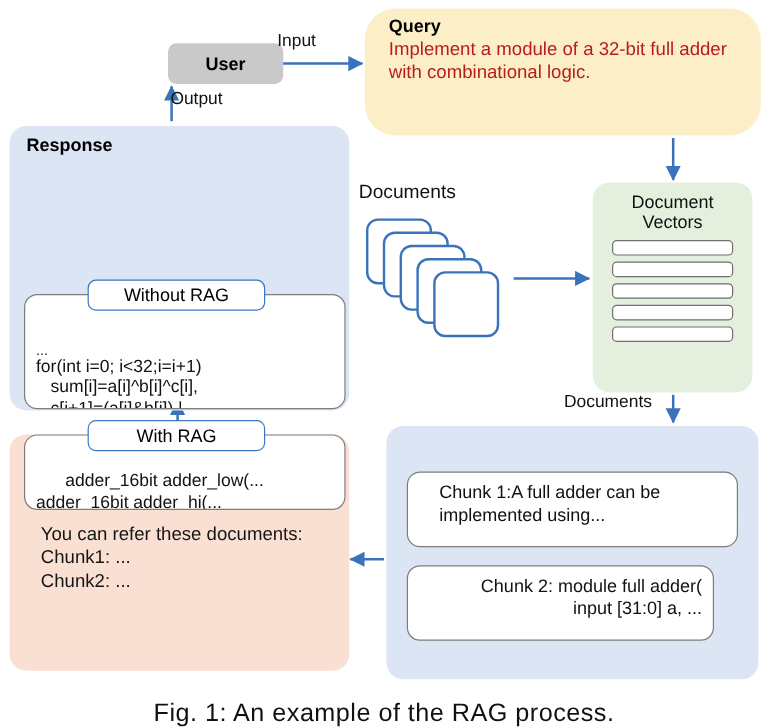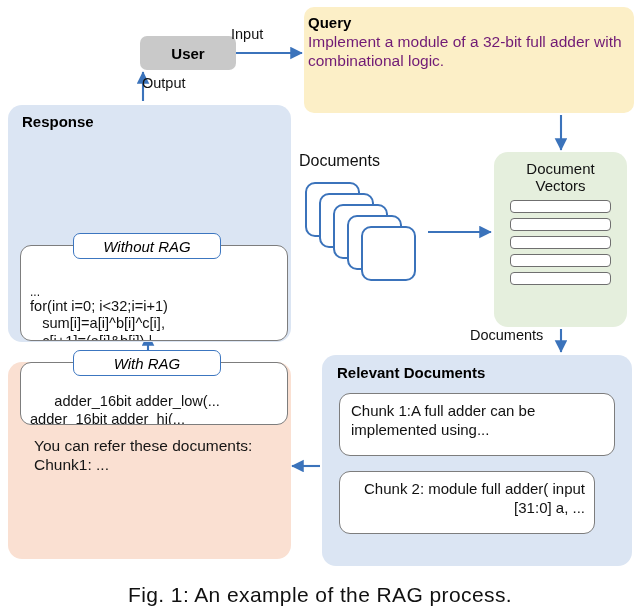--- a/index.html
+++ b/index.html
@@ -38,25 +38,25 @@
     background: #c9c9c9;
     border-radius: 7px;
     display: flex; align-items: center; justify-content: center;
     font-weight: bold; font-size: 15px; color: #000; margin-left: 45px;
   }
 
   
   #query-box {
     left: 304px; top: 7px; width: 330px; height: 106px;
     background: #fcefc7;
-    border-radius: 10px;
-    padding: 7px 12px 6px 4px;
+    border-radius: 26px;
+    padding: 7px 12px 6px 20px;
   }
   #query-box .body {
-    font-size: 15.5px; line-height: 1.24; color: #701a75;
+    font-size: 15.5px; line-height: 1.24; color: #b91c1c;
     margin-top: 1px;
   }
 
   
   #response-box {
     left: 8px; top: 105px; width: 283px; height: 237px;
     background: #dbe5f3;
     border-radius: 14px;
   }
   #response-box .panel-title { position:absolute; left: 14px; top: 8px; }
@@ -64,21 +64,20 @@
   .tag {
     position: absolute;
     box-sizing: border-box;
     background: #ffffff;
     border: 1.6px solid #3c76c0;
     border-radius: 7px;
     height: 26px;
     display: flex; align-items: center; justify-content: center;
     font-size: 15px; color: #000;
     z-index: 3;
-    font-style: italic;
   }
   .codecard {
     position: absolute;
     box-sizing: border-box;
     background: #ffffff;
     border: 1.4px solid #7d7d7d;
     border-radius: 11px;
     z-index: 2;
     padding: 4px 8px 4px 9px;
     font-size: 14.6px;
@@ -133,21 +132,21 @@
     background: #dbe5f3;
     border-radius: 14px;
   }
   #reldocs-box .panel-title { position:absolute; left: 15px; top: 9px; }
   .chunkcard {
     position: absolute;
     box-sizing: border-box;
     background: #ffffff;
     border: 1.4px solid #7d7d7d;
     border-radius: 11px;
-    padding: 8px 9px 6px 11px;
+    padding: 8px 9px 6px 26px;
     font-size: 15px; line-height: 1.26; color: #111;
   }
   #chunk-1 { left: 17px; top: 38px; width: 276px; height: 63px; }
   #chunk-2 { left: 17px; top: 116px; width: 256px; height: 63px; text-align: right; }
 
   
   #llm-box {
     left: 8px; top: 362px; width: 283px; height: 197px;
     background: #fae0d2;
     border-radius: 14px;
@@ -258,28 +257,28 @@
       <div>Vectors</div>
     </div>
     <div class="dv-bar"></div>
     <div class="dv-bar"></div>
     <div class="dv-bar"></div>
     <div class="dv-bar"></div>
     <div class="dv-bar"></div>
   </div>
 
   <div class="abs panel" id="reldocs-box">
-    <div class="panel-title">Relevant Documents</div>
     <div class="chunkcard" id="chunk-1">Chunk 1:A full adder can be implemented using...</div>
     <div class="chunkcard" id="chunk-2">Chunk 2: module full adder( input [31:0] a, ...</div>
   </div>
 
   <div class="abs panel" id="llm-box">
     <div class="panel-title">LLM</div>
     <div class="body">Implement a module of a full adder with combinational logic.</div>
     <div class="gap"></div>
     <div class="body">You can refer these documents:</div>
     <div class="body">Chunk1: ...</div>
+    <div class="body">Chunk2: ...</div>
   </div>
 
   <div class="abs" id="caption">Fig. 1: An example of the RAG process.</div>
 
 </div>
 
 </body></html>

